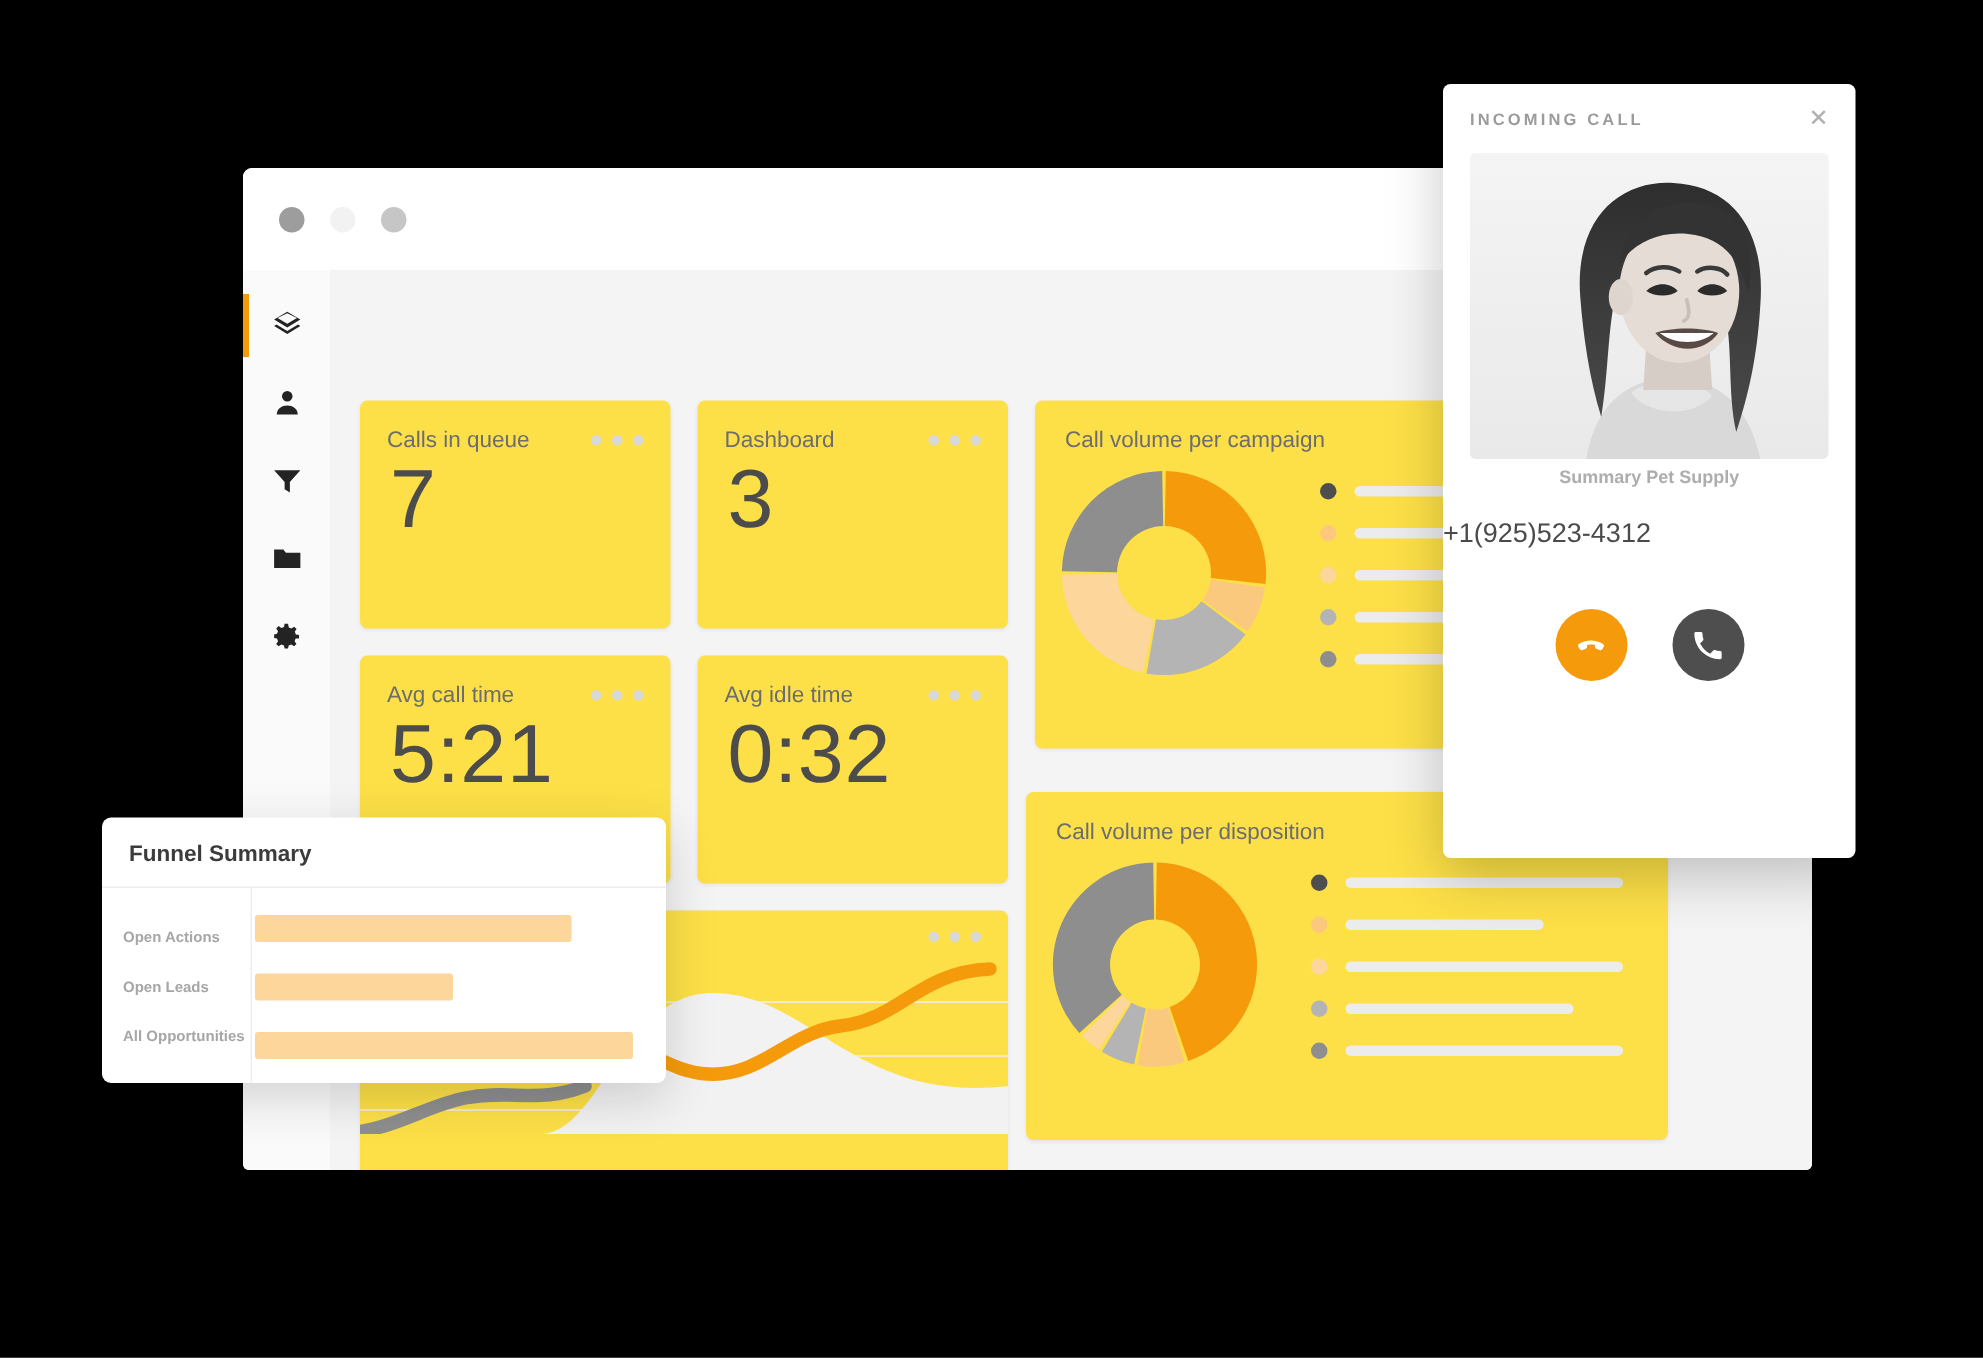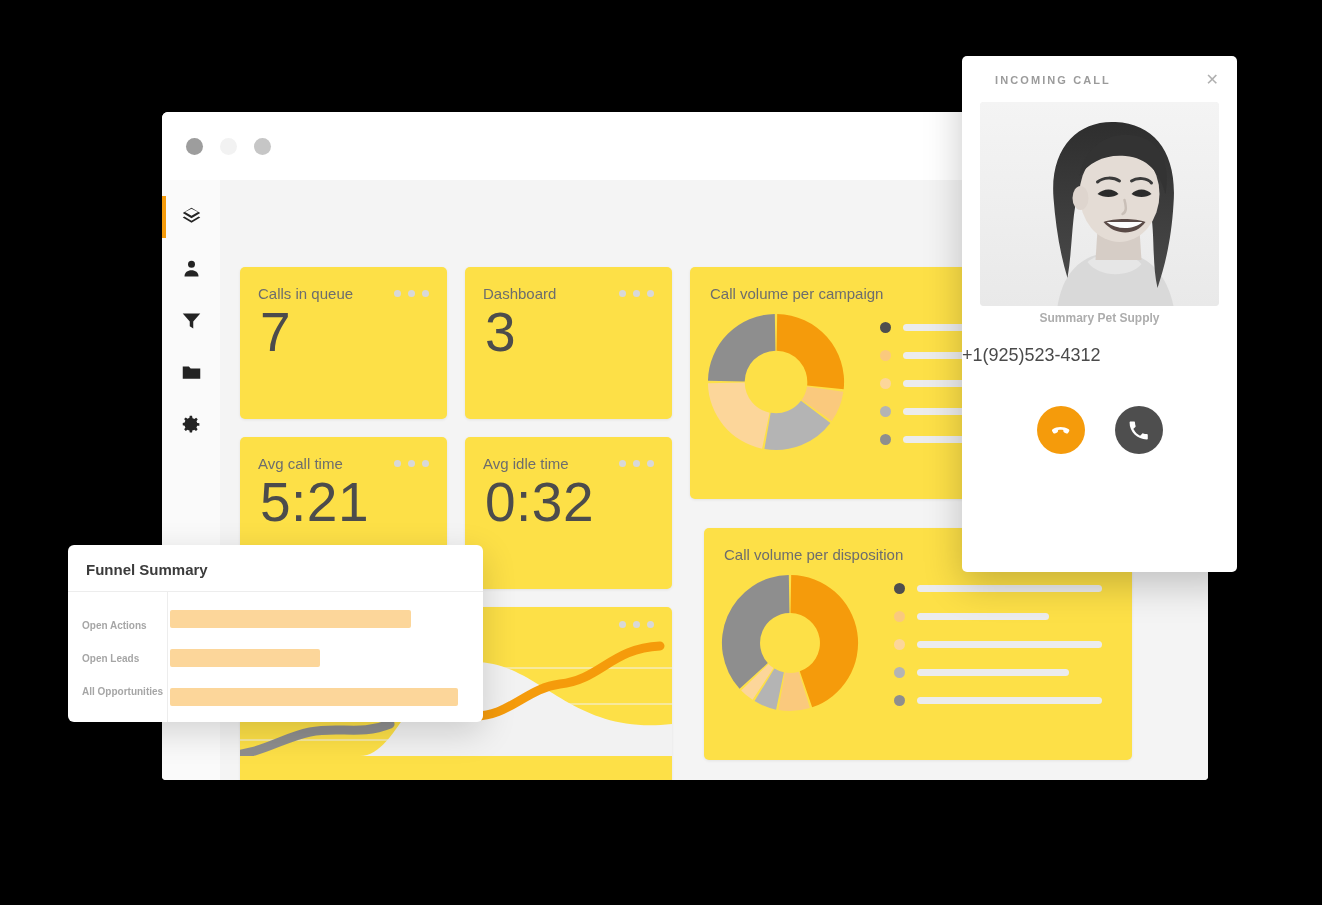--- a/index.html
+++ b/index.html
@@ -85,40 +85,40 @@
   }
 
   
   #card-calls-in-queue { left: 20px;  top: 18px;  width: 207px; height: 152px; }
   #card-abandoned      { left: 245px; top: 18px;  width: 207px; height: 152px; }
   #card-avg-call-time  { left: 20px;  top: 188px; width: 207px; height: 152px; }
   #card-avg-idle-time  { left: 245px; top: 188px; width: 207px; height: 152px; }
 
   
   #card-campaign    { left: 470px; top: 18px;  width: 428px; height: 232px; }
-  #card-disposition { left: 484px; top: 279px; width: 428px; height: 232px; }
+  #card-disposition { left: 464px; top: 279px; width: 428px; height: 232px; }
   #card-line        { left: 20px;  top: 358px; width: 432px; height: 180px; overflow: hidden; }
 
   .chart-title { font-size: 15px; color: #6d6d6d; padding: 18px 0 0 20px; }
 
   .donut-row { display: flex; align-items: center; padding-left: 12px; margin-top: 6px; }
   .donut-svg { width: 148px; height: 148px; display: block; }
   .legend { margin-left: 30px; display: flex; flex-direction: column; gap: 17px; padding-top: 2px; }
   .legend-row { display: flex; align-items: center; gap: 12px; }
   .legend-dot { width: 11px; height: 11px; border-radius: 50%; display: block; flex: none; }
   .legend-bar { height: 7px; border-radius: 4px; background: #ececec; display: block; }
 
   
   .line-head { display: flex; justify-content: flex-end; padding: 14px 18px 0 0; }
   .line-wrap { position: relative; width: 100%; height: 128px; }
   .line-svg { position: absolute; left: 0; top: 0; width: 100%; height: 100%; }
 
   
   #funnel-panel {
-    position: absolute; left: 68px; top: 545px; width: 415px; height: 177px;
+    position: absolute; left: 68px; top: 545px; width: 376px; height: 177px;
     background: #ffffff; border-radius: 6px;
     box-shadow: 0 10px 34px rgba(0,0,0,0.16);
     overflow: hidden;
   }
   #funnel-title {
     padding: 16px 0 0 18px; font-size: 15px; font-weight: bold; color: #3b3b3b;
   }
   #funnel-divider { margin-top: 13px; height: 1px; background: #ededed; }
   #funnel-body { display: flex; height: 131px; }
   #funnel-labels {
@@ -134,21 +134,21 @@
   .funnel-bar { height: 18px; background: #fcd69a; border-radius: 2px; }
 
   
   #call-panel {
     position: absolute; left: 962px; top: 56px; width: 275px; height: 516px;
     background: #ffffff; border-radius: 5px;
     box-shadow: 0 12px 38px rgba(0,0,0,0.22);
   }
   #call-header {
     display: flex; align-items: center; justify-content: space-between;
-    padding: 16px 18px 0 33px;
+    padding: 16px 18px 0 18px;
   }
   #call-header-title {
     font-size: 11px; letter-spacing: 2.1px; color: #9b9b9b; font-weight: bold;
   }
   #call-close {
     font-size: 16px; color: #b0b0b0; line-height: 1; cursor: pointer;
     font-family: "Liberation Sans", sans-serif;
   }
   #call-photo {
     margin: 14px 18px 0 18px; height: 204px; border-radius: 4px;

